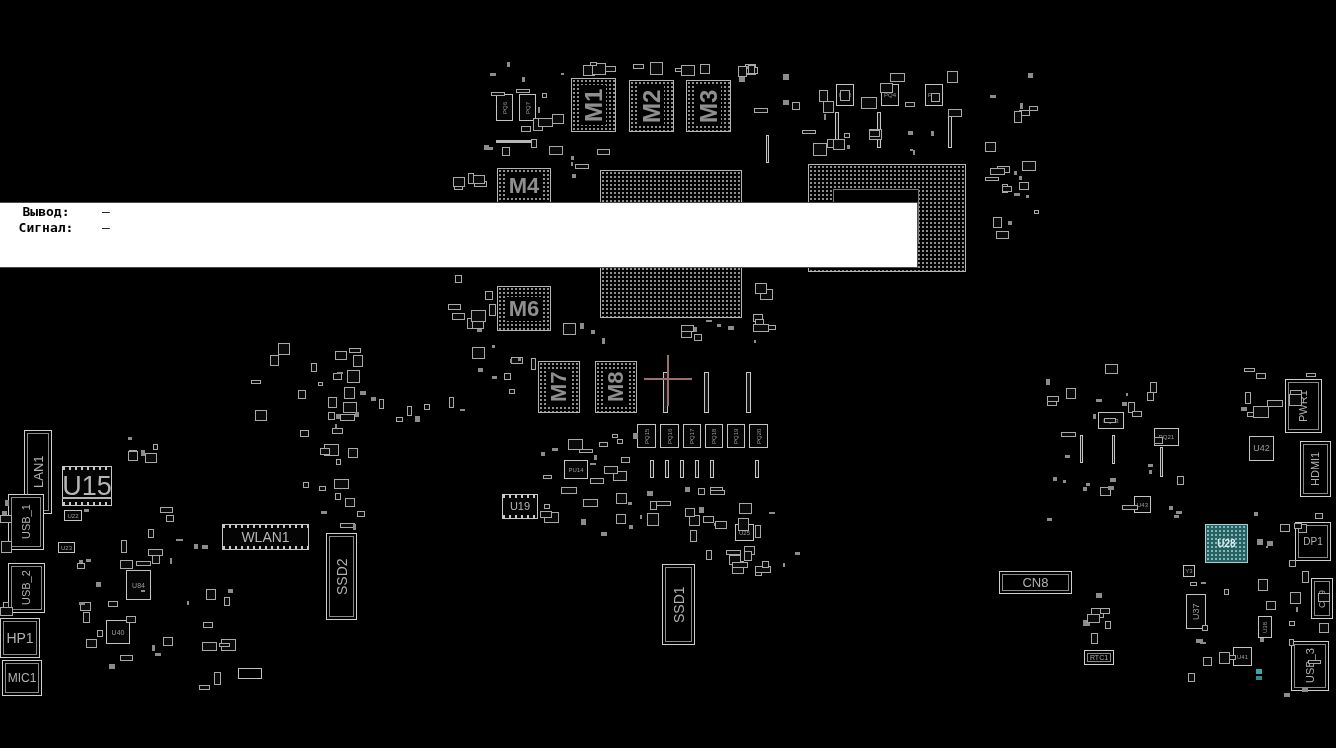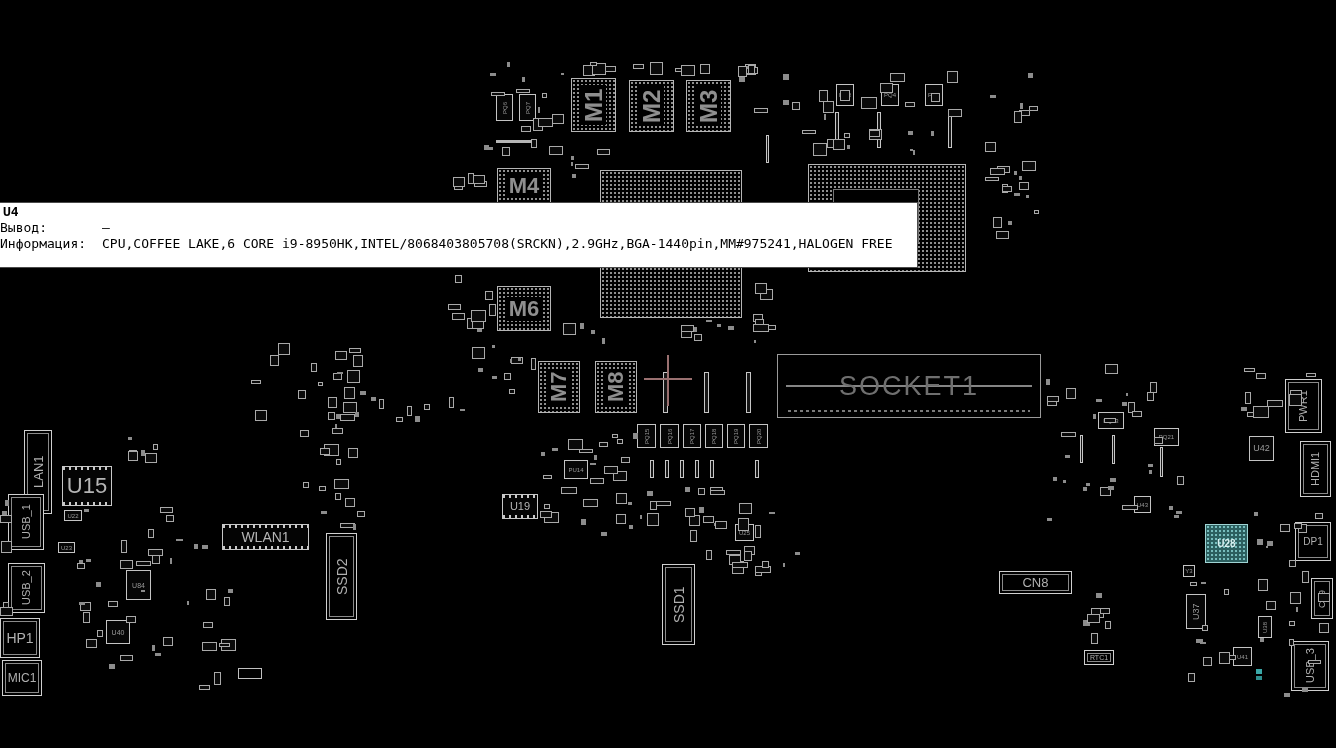--- a/index.html
+++ b/index.html
@@ -49,21 +49,21 @@
   
   #crosshair{position:absolute;z-index:40;pointer-events:none;}
   #crosshair .ch-h,#crosshair .ch-v{position:absolute;}
   
   #tooltip{position:absolute;left:0;top:202px;width:918px;height:66px;z-index:50;
     background:#fff;color:#000;border:1px solid #4a4a4a;border-left:none;box-sizing:border-box;
     font-family:"DejaVu Sans Mono","Liberation Mono",monospace;font-size:13px;line-height:16px;
     padding-top:1px;overflow:hidden;}
   .tt-ref{padding-left:3px;font-weight:bold;}
   .tt-row{white-space:pre;}
-  .tt-label{display:inline-block;width:92px;text-align:left;}
+  .tt-label{display:inline-block;width:92px;text-align:center;font-weight:bold;}
   .tt-value{margin-left:10px;}
 </style>
 </head>
 <body>
 
 <div id="stage">
   <div id="board">
       <div class="comp t-bga" style="left: 571px; top: 78px; width: 45px; height: 54px;">
         <div class="lbl vert" style="font-size: 24px;">
           <span>M1</span>
@@ -96,28 +96,22 @@
       </div>
       <div class="comp t-bga" style="left: 595px; top: 361px; width: 42px; height: 52px;">
         <div class="lbl vert" style="font-size: 22px;">
           <span>M8</span>
         </div>
       </div>
       <div class="comp t-bga" style="left: 600px; top: 170px; width: 142px; height: 148px;"></div>
       <div class="comp t-frame" style="left: 808px; top: 164px; width: 158px; height: 108px;">
         <div class="hollow"></div>
       </div>
-      <div class="comp t-socket" style="left: 777px; top: 354px; width: 264px; height: 64px;">
-        <div class="midline"></div>
-        <div class="lbl" style="font-size: 27px;">
-          <span>SOCKET1</span>
-        </div>
-      </div>
       <div class="comp t-icpins" style="left: 62px; top: 466px; width: 50px; height: 40px;">
-        <div class="lbl" style="font-size: 22px;">
+        <div class="lbl" style="font-size: 27px; text-decoration: underline;">
           <span>U15</span>
         </div>
       </div>
       <div class="comp t-icpins" style="left: 502px; top: 494px; width: 36px; height: 25px;">
         <div class="lbl" style="font-size: 11px;">
           <span>U19</span>
         </div>
       </div>
       <div class="comp t-conn" style="left: 24px; top: 430px; width: 28px; height: 84px;">
         <div class="lbl vert" style="font-size: 13px;">
@@ -711,17 +705,16 @@
       <div class="extra" style="left: 496px; top: 140px; width: 36px; height: 3px; background: rgb(181, 181, 181);"></div>
       <div class="extra" style="left: 238px; top: 668px; width: 24px; height: 11px; border: 1px solid rgb(192, 192, 192); background: rgb(0, 0, 0);"></div>
     </div>
 
   <div id="crosshair">
     <span class="ch-h" style="left: 644px; top: 378px; width: 48px; height: 2px; background: rgb(154, 112, 112);"></span>
     <span class="ch-v" style="left: 667px; top: 355px; width: 2px; height: 51px; background: rgb(154, 112, 112);"></span>
   </div>
 
   <div id="tooltip">
-    <div class="tt-ref">U4</div>
     <div class="tt-row"><span class="tt-label">Вывод:</span><span class="tt-value">–</span></div>
-    <div class="tt-row"><span class="tt-label">Информация:</span><span class="tt-value">CPU,COFFEE LAKE,6 CORE i9-8950HK,INTEL/8068403805708(SRCKN),2.9GHz,BGA-1440pin,MM#975241,HALOGEN FREE</span></div>
+    <div class="tt-row"><span class="tt-label">Сигнал:</span><span class="tt-value">–</span></div>
   </div>
 </div>
 
 </body></html>

